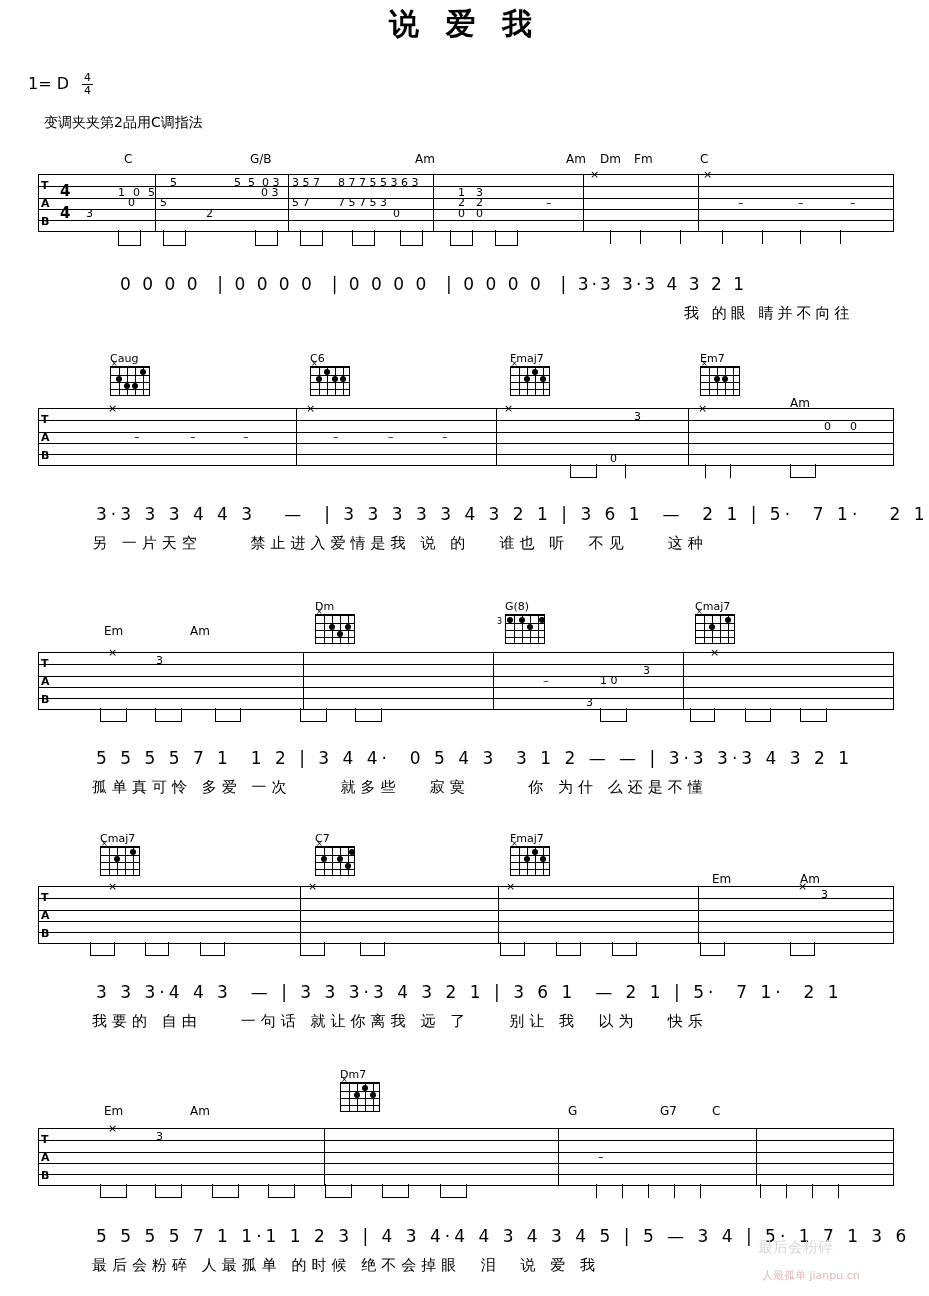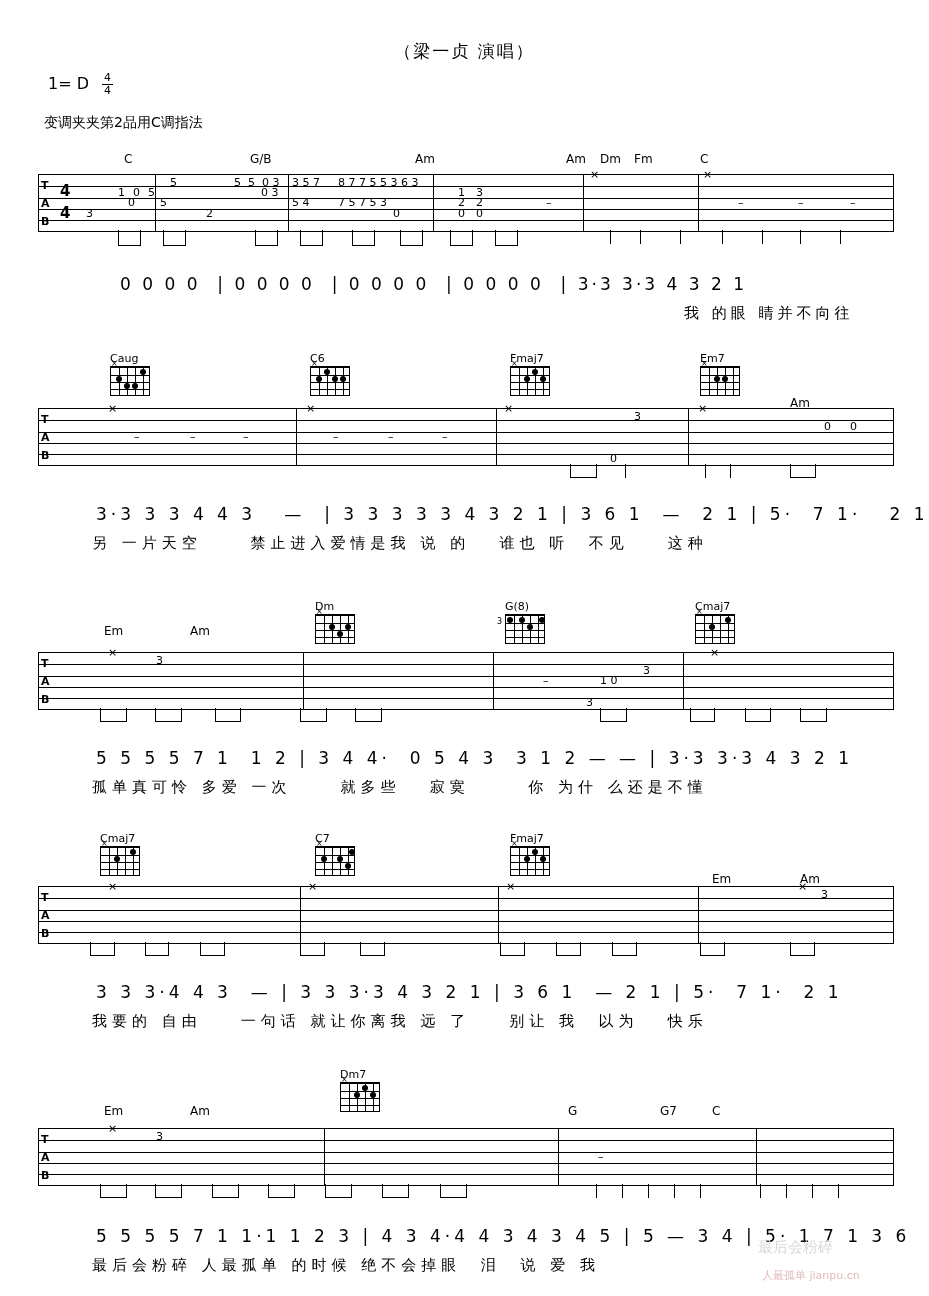--- a/index.html
+++ b/index.html
@@ -38,21 +38,21 @@
     left: 0;
     width: 929px;
     text-align: center;
     font-family: "DejaVu Sans", sans-serif;
     font-size: 17px;
     letter-spacing: 2px;
   }
   .keyline {
     position: absolute;
     top: 72px;
-    left: 48px;
+    left: 28px;
     font-family: "DejaVu Sans", sans-serif;
     font-size: 16px;
   }
   .keyline .frac {
     display: inline-block;
     vertical-align: middle;
     margin-left: 8px;
     font-size: 11px;
     line-height: 1.05;
     text-align: center;
@@ -193,21 +193,21 @@
     font-family: "DejaVu Sans", sans-serif;
     color: #e2b9b9;
     font-size: 11px;
   }
 </style>
 </head>
 <body>
 
 <div class="page">
 
-  <div class="subtitle">（梁一贞 演唱）</div>
+  <div class="title">说 爱 我</div>
 
   <div class="keyline">
     <span>1= D</span>
     <span class="frac">
       <span class="num">4</span>
       <span>4</span>
     </span>
   </div>
   <div class="capo">变调夹夹第2品用C调指法</div>
 
@@ -250,21 +250,21 @@
       <div class="tabnum" style="left:90px; top:22px;">0</div>
       <div class="tabnum" style="left:110px; top:12px;">5</div>
       <div class="tabnum" style="left:122px; top:22px;">5</div>
       <div class="tabnum" style="left:132px; top:2px;">5</div>
       <div class="tabnum" style="left:168px; top:33px;">2</div>
       <div class="tabnum" style="left:196px; top:2px;">5</div>
       <div class="tabnum" style="left:210px; top:2px;">5</div>
       <div class="tabnum" style="left:224px; top:2px;">0 3</div>
       <div class="tabnum" style="left:223px; top:12px;">0 3</div>
       <div class="tabnum" style="left:254px; top:2px;">3 5 7</div>
-      <div class="tabnum" style="left:254px; top:22px;">5 4</div>
+      <div class="tabnum" style="left:254px; top:22px;">5 7</div>
       <div class="tabnum" style="left:300px; top:2px;">8 7 7 5 5 3 6 3</div>
       <div class="tabnum" style="left:300px; top:22px;">7 5  7 5 3</div>
       <div class="tabnum" style="left:355px; top:33px;">0</div>
       <div class="tabnum" style="left:420px; top:12px;">1</div>
       <div class="tabnum" style="left:438px; top:12px;">3</div>
       <div class="tabnum" style="left:420px; top:22px;">2</div>
       <div class="tabnum" style="left:438px; top:22px;">2</div>
       <div class="tabnum" style="left:420px; top:33px;">0</div>
       <div class="tabnum" style="left:438px; top:33px;">0</div>
       <div class="tabnum" style="left:508px; top:22px;">–</div>

